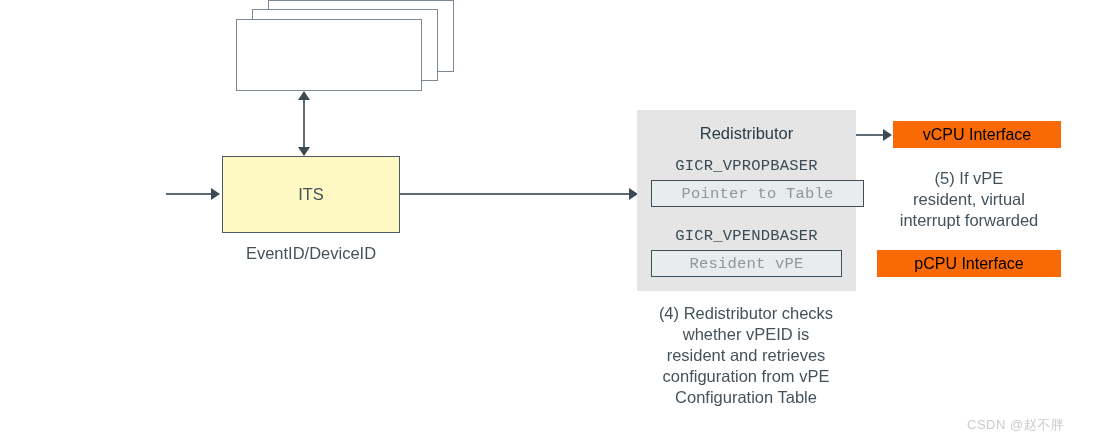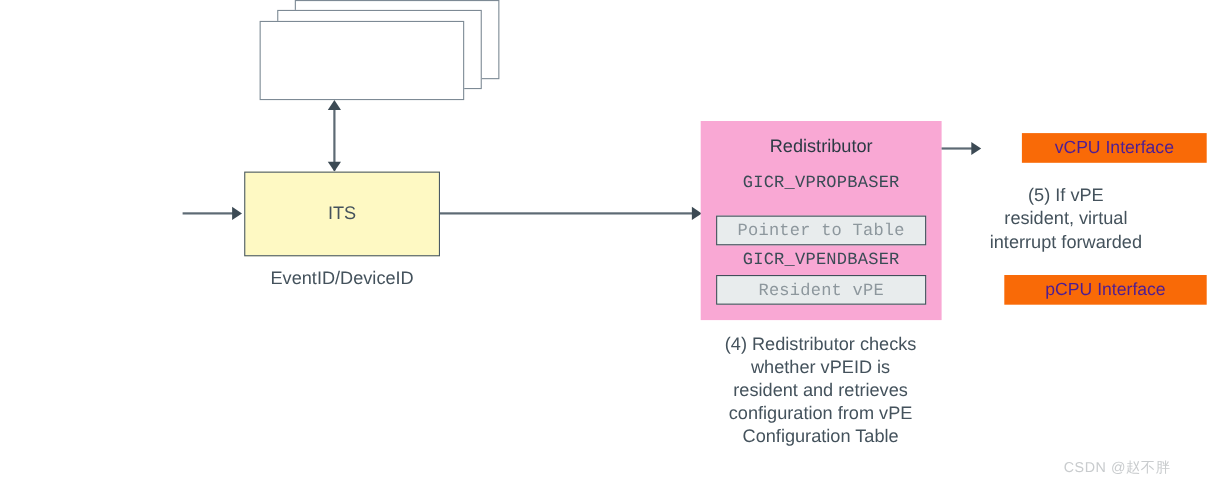--- a/index.html
+++ b/index.html
@@ -53,21 +53,21 @@
     box-sizing: border-box;
     display: flex;
     align-items: center;
     justify-content: center;
     color: #44525c;
     font-size: 16.5px;
   }
 
   
   .redis-box {
-    background: #f9a8d4;
+    background: #e5e5e5;
     box-sizing: border-box;
   }
   .redis-title {
     position: absolute;
     top: 14px;
     left: 0;
     right: 0;
     text-align: center;
     color: #2c3a44;
     font-size: 16.5px;
@@ -96,24 +96,23 @@
     letter-spacing: 0.2px;
   }
 
   
   .orange-box {
     background: #f96a07;
     box-sizing: border-box;
     display: flex;
     align-items: center;
     justify-content: center;
-    color: #4c1d95;
+    color: #000000;
     font-size: 16px;
     font-family: "Liberation Sans", sans-serif;
-    margin-left: 36px;
   }
 
   
   .h-line {
     background: #5d6a74;
     height: 1.6px;
   }
   .v-line {
     background: #5d6a74;
     width: 1.6px;
@@ -171,21 +170,21 @@
   </div>
 
   <div class="abs h-line" style="left:400px; top:193px; width:233px;"></div>
   <div class="abs arrow-r" style="left:629px; top:188px;"></div>
 
 
   <div class="abs redis-box" style="left:637px; top:110px; width:219px; height:181px;">
     <div class="redis-title">Redistributor</div>
 
     <div class="reg-label" style="top:47px;">GICR_VPROPBASER</div>
-    <div class="reg-field" style="left:14px; top:70px; width:191px; height:27px;margin-top:16px;">Pointer to Table</div>
+    <div class="reg-field" style="left:14px; top:70px; width:213px; height:27px;">Pointer to Table</div>
 
     <div class="reg-label" style="top:117px;">GICR_VPENDBASER</div>
     <div class="reg-field" style="left:14px; top:140px; width:191px; height:27px;">Resident vPE</div>
   </div>
 
   <div class="abs desc" style="left:618px; top:303px; width:256px;">
     <div>(4) Redistributor checks</div>
     <div>whether vPEID is</div>
     <div>resident and retrieves</div>
     <div>configuration from vPE</div>

